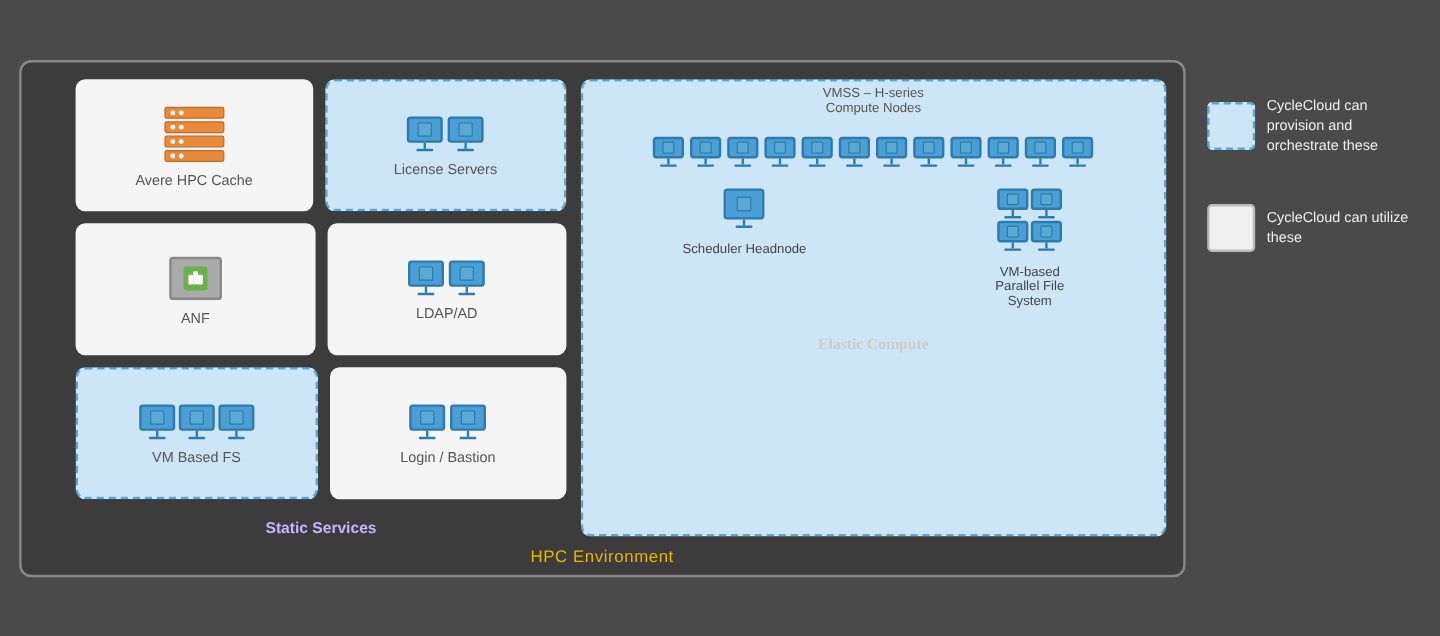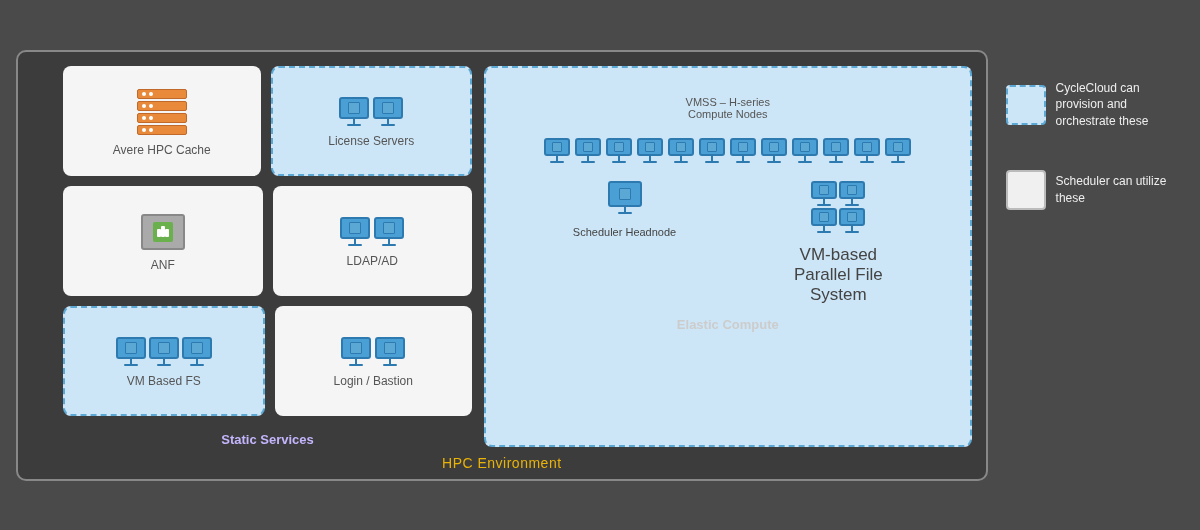--- a/index.html
+++ b/index.html
@@ -92,40 +92,41 @@
       text-align: center;
       margin-top: 8px;
     }
 
     
     .elastic-compute {
       flex: 1;
       background: #cde6f7;
       border: 2px dashed #5ba8d4;
       border-radius: 8px;
-      padding: 28px;
+      padding: 4px;
       display: flex;
       flex-direction: column;
       gap: 8px;
       min-height: 380px;
     }
 
     .ec-section-title {
       font-size: 11px;
       color: #555;
       text-align: center;
       margin-bottom: 4px;
     }
 
     .ec-bottom-label {
       text-align: center;
       color: #ccc;
       font-size: 13px;
       font-weight: 600;
-      margin-top: 4px;
+      margin-top: 14px;
+      font-family: Liberation Serif, serif;
     }
 
     
     .monitor-group {
       display: flex;
       gap: 4px;
       align-items: flex-end;
     }
 
     .monitor-single {
@@ -581,38 +582,38 @@
                 </div>
                 <div class="monitor-single">
                   <div class="mon-body" style="width:26px;height:18px;">
                       <div class="cube-sm" style="width:10px;height:10px;"></div>
                     </div>
                   <div class="mon-stand"></div>
                     <div class="mon-foot"></div>
                 </div>
               </div>
             </div>
-            <div class="card-label" style="color:#444;font-size:17px;text-align:center;white-space:pre-line;">VM-based
+            <div class="card-label" style="color:#444;font-size:11px;text-align:center;white-space:pre-line;">VM-based
 Parallel File
 System</div>
           </div>
         </div>
 
         <div class="ec-bottom-label">Elastic Compute</div>
       </div>
 
     </div>
 
     <div class="hpc-env-label">HPC Environment</div>
   </div>
 
   <div class="legend">
     <div class="legend-item">
       <div class="legend-box"></div>
       <div class="legend-text">CycleCloud can provision and orchestrate these</div>
     </div>
     <div class="legend-item">
       <div class="legend-box solid"></div>
-      <div class="legend-text">Scheduler can utilize these</div>
+      <div class="legend-text">CycleCloud can utilize these</div>
     </div>
   </div>
 
 </div>
 
 </body></html>

